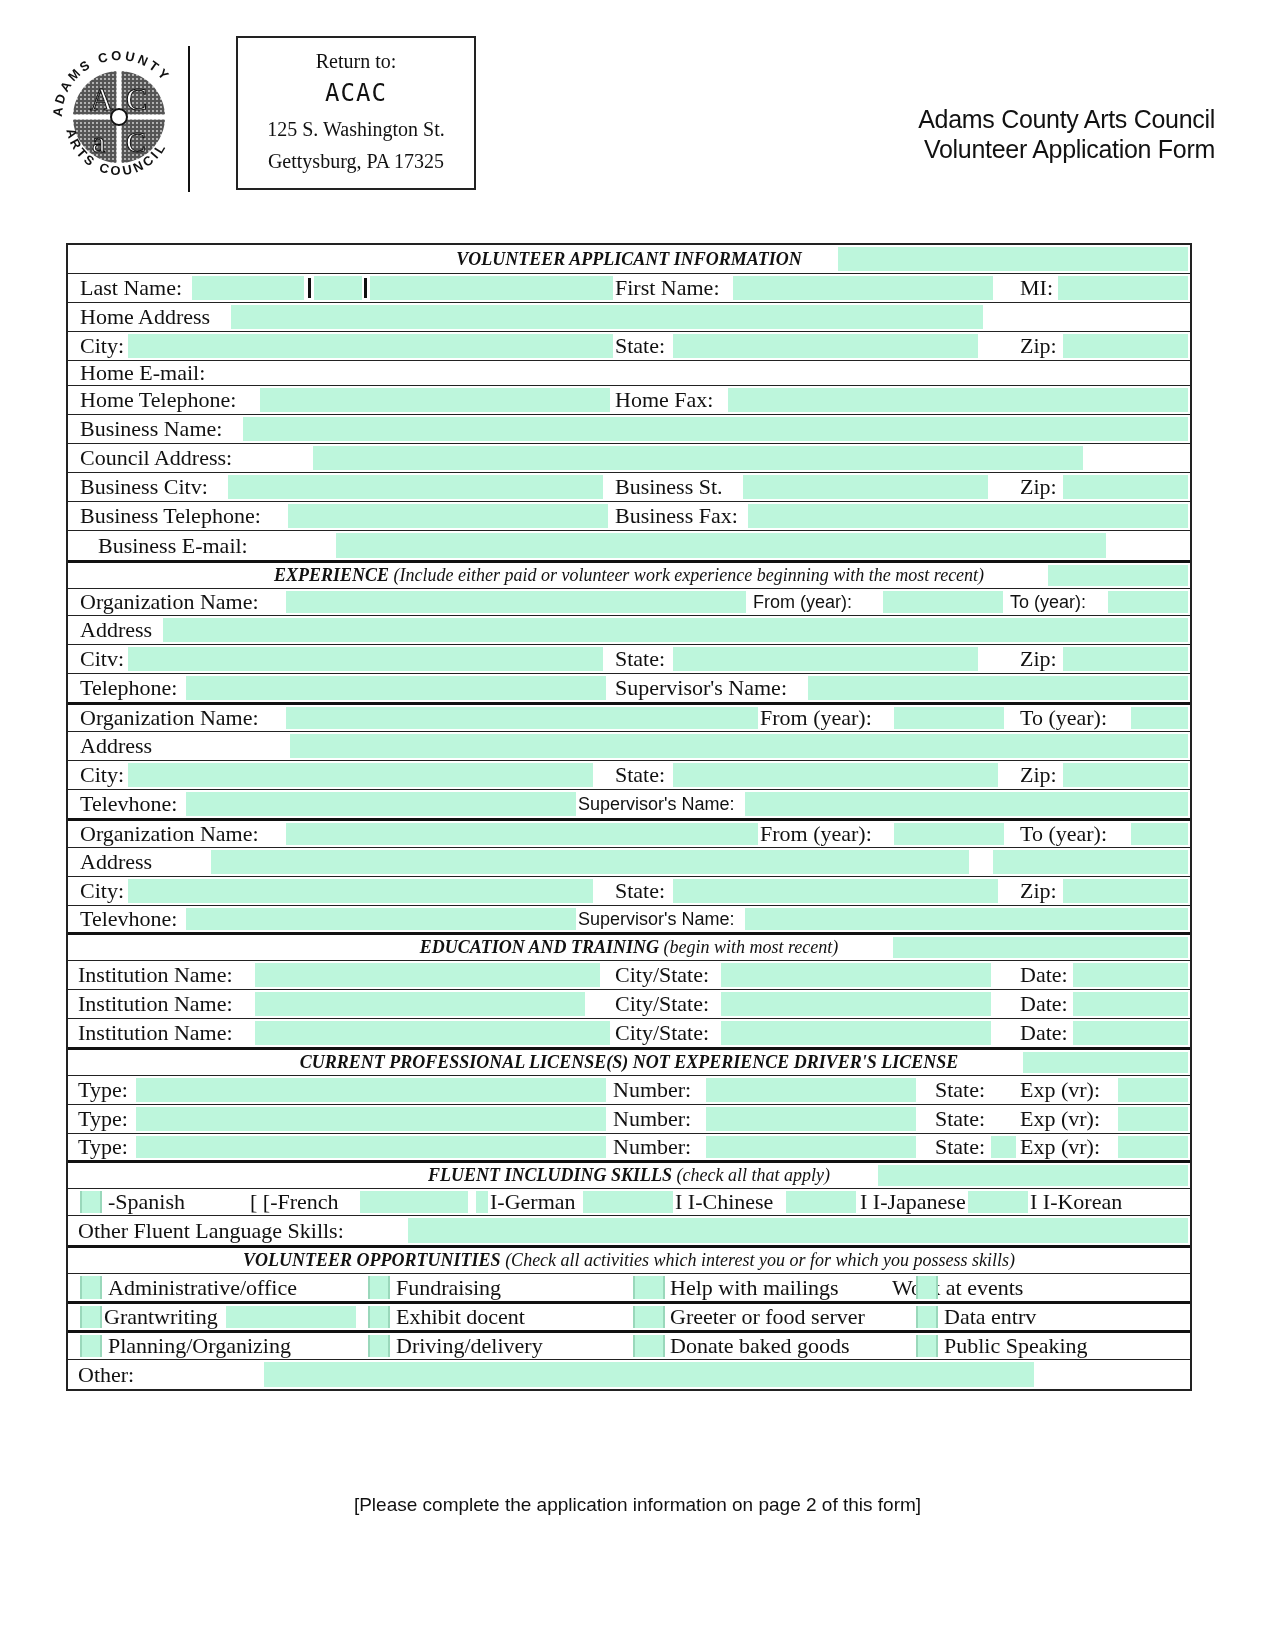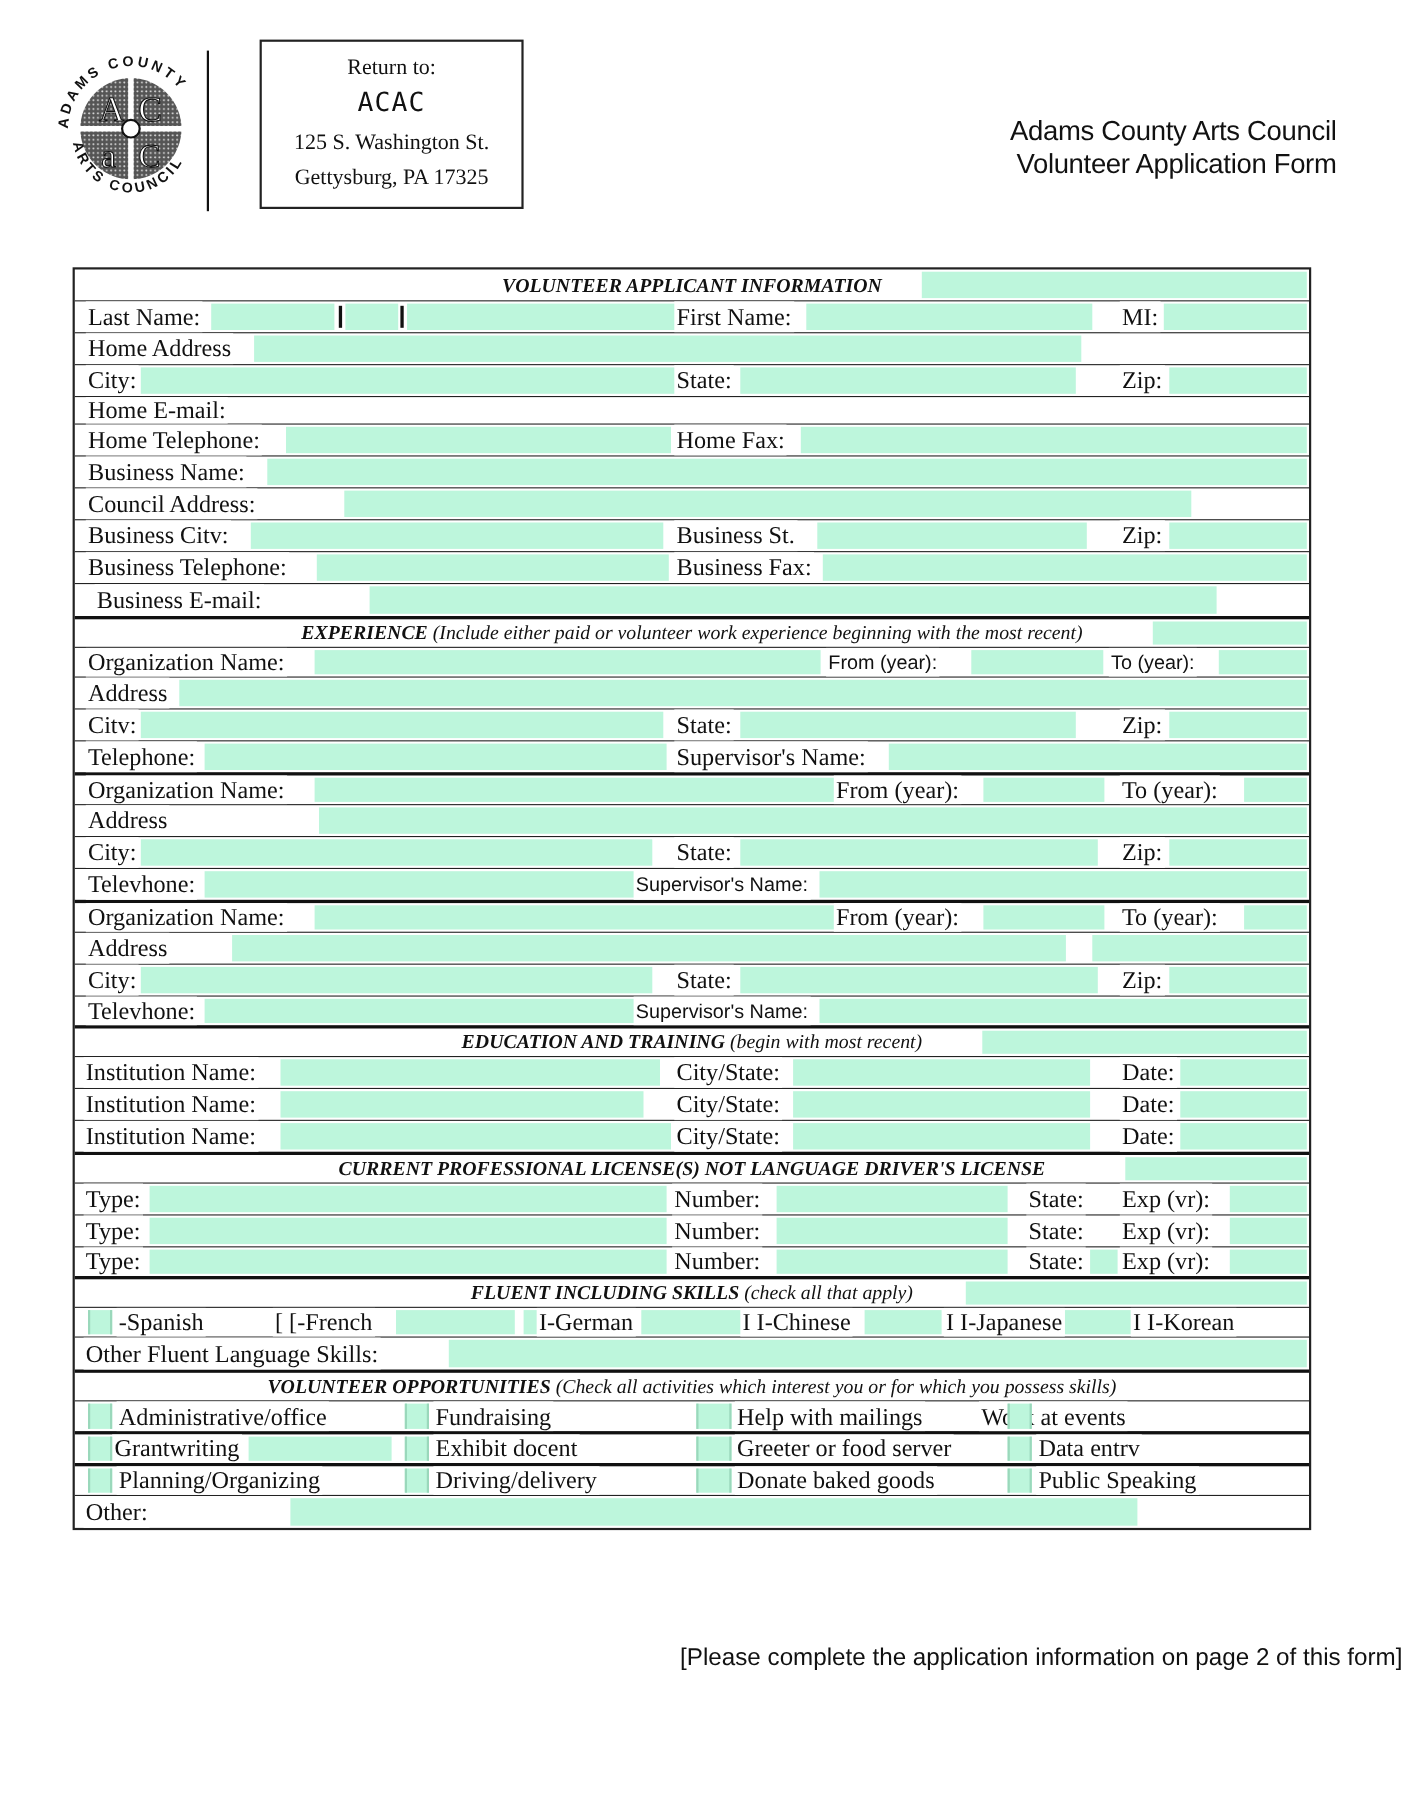--- a/index.html
+++ b/index.html
@@ -24,22 +24,22 @@
          font-size:22px; white-space:nowrap; background:#fff; padding:0 2px; z-index:2; }
   .lbl.sans { font-family:"Liberation Sans", sans-serif; font-size:18px; }
   .fill { position:absolute; top:2px; bottom:2px; background:#bdf6dc; z-index:1; }
   .sec-title { position:absolute; left:0; right:0; top:0; height:100%; display:flex; align-items:center;
                justify-content:center; font-size:18px; z-index:2; pointer-events:none; }
   .sec-title b { font-weight:bold; }
   .sec-title span.t { background:#fff; padding:0 3px; }
   .cb { position:absolute; top:2px; bottom:2px; width:22px; background:#bdf6dc;
         border-left:2px solid #9ad8bb; border-right:2px solid #9ad8bb; z-index:3; box-sizing:border-box; }
   .tick { position:absolute; top:4px; bottom:4px; width:3px; background:#111; z-index:3; }
-  .footer { position:absolute; left:0; right:0; top:1494px; text-align:right;
-            font-family:"Liberation Sans", sans-serif; font-size:22px; }
+  .footer { position:absolute; left:0; right:0; top:1494px; text-align:center;
+            font-family:"Liberation Sans", sans-serif; font-size:19px; }
 </style>
 </head>
 <body>
 
 <div class="logo">
   <svg width="150" height="150" viewBox="0 0 150 150">
     <defs>
       <pattern id="dots" width="4" height="4" patternUnits="userSpaceOnUse">
         <rect width="4" height="4" fill="#555"></rect>
           <circle cx="1" cy="1" r="0.9" fill="#ddd"></circle>
@@ -136,21 +136,21 @@
     <span class="lbl" style="left:950px">Zip:</span>
     <div class="fill" style="left:995px;right:2px"></div>
   </div>
   <div class="row">
     <span class="lbl" style="left:10px">Business Telephone:</span>
     <div class="fill" style="left:220px;width:320px"></div>
     <span class="lbl" style="left:545px">Business Fax:</span>
     <div class="fill" style="left:680px;right:2px"></div>
   </div>
   <div class="row" style="height:30px">
-    <span class="lbl" style="left:18px">Business E-mail:</span>
+    <span class="lbl" style="left:28px">Business E-mail:</span>
     <div class="fill" style="left:268px;width:770px"></div>
   </div>
 
   <div class="row sec thick">
     <div class="sec-title">
         <span class="t"><b>EXPERIENCE</b><span> (Include either paid or volunteer work experience beginning with the most recent)</span></span>
       </div>
     <div class="fill" style="left:980px;right:2px"></div>
   </div>
 
@@ -262,21 +262,21 @@
     <span class="lbl" style="left:8px">Institution Name:</span>
     <div class="fill" style="left:187px;width:355px"></div>
     <span class="lbl" style="left:545px">City/State:</span>
     <div class="fill" style="left:653px;width:270px"></div>
     <span class="lbl" style="left:950px">Date:</span>
     <div class="fill" style="left:1005px;right:2px"></div>
   </div>
 
   <div class="row sec thick">
     <div class="sec-title">
-        <span class="t" style="font-weight:bold">CURRENT PROFESSIONAL LICENSE(S) NOT LANGUAGE DRIVER'S LICENSE</span>
+        <span class="t" style="font-weight:bold">CURRENT PROFESSIONAL LICENSE(S) NOT EXPERIENCE DRIVER'S LICENSE</span>
       </div>
     <div class="fill" style="left:955px;right:2px"></div>
   </div>
   <div class="row">
     <span class="lbl" style="left:8px">Type:</span>
     <div class="fill" style="left:68px;width:470px"></div>
     <span class="lbl" style="left:543px">Number:</span>
     <div class="fill" style="left:638px;width:210px"></div>
     <span class="lbl" style="left:865px">State:</span>
     <span class="lbl" style="left:950px">Exp (vr):</span>

